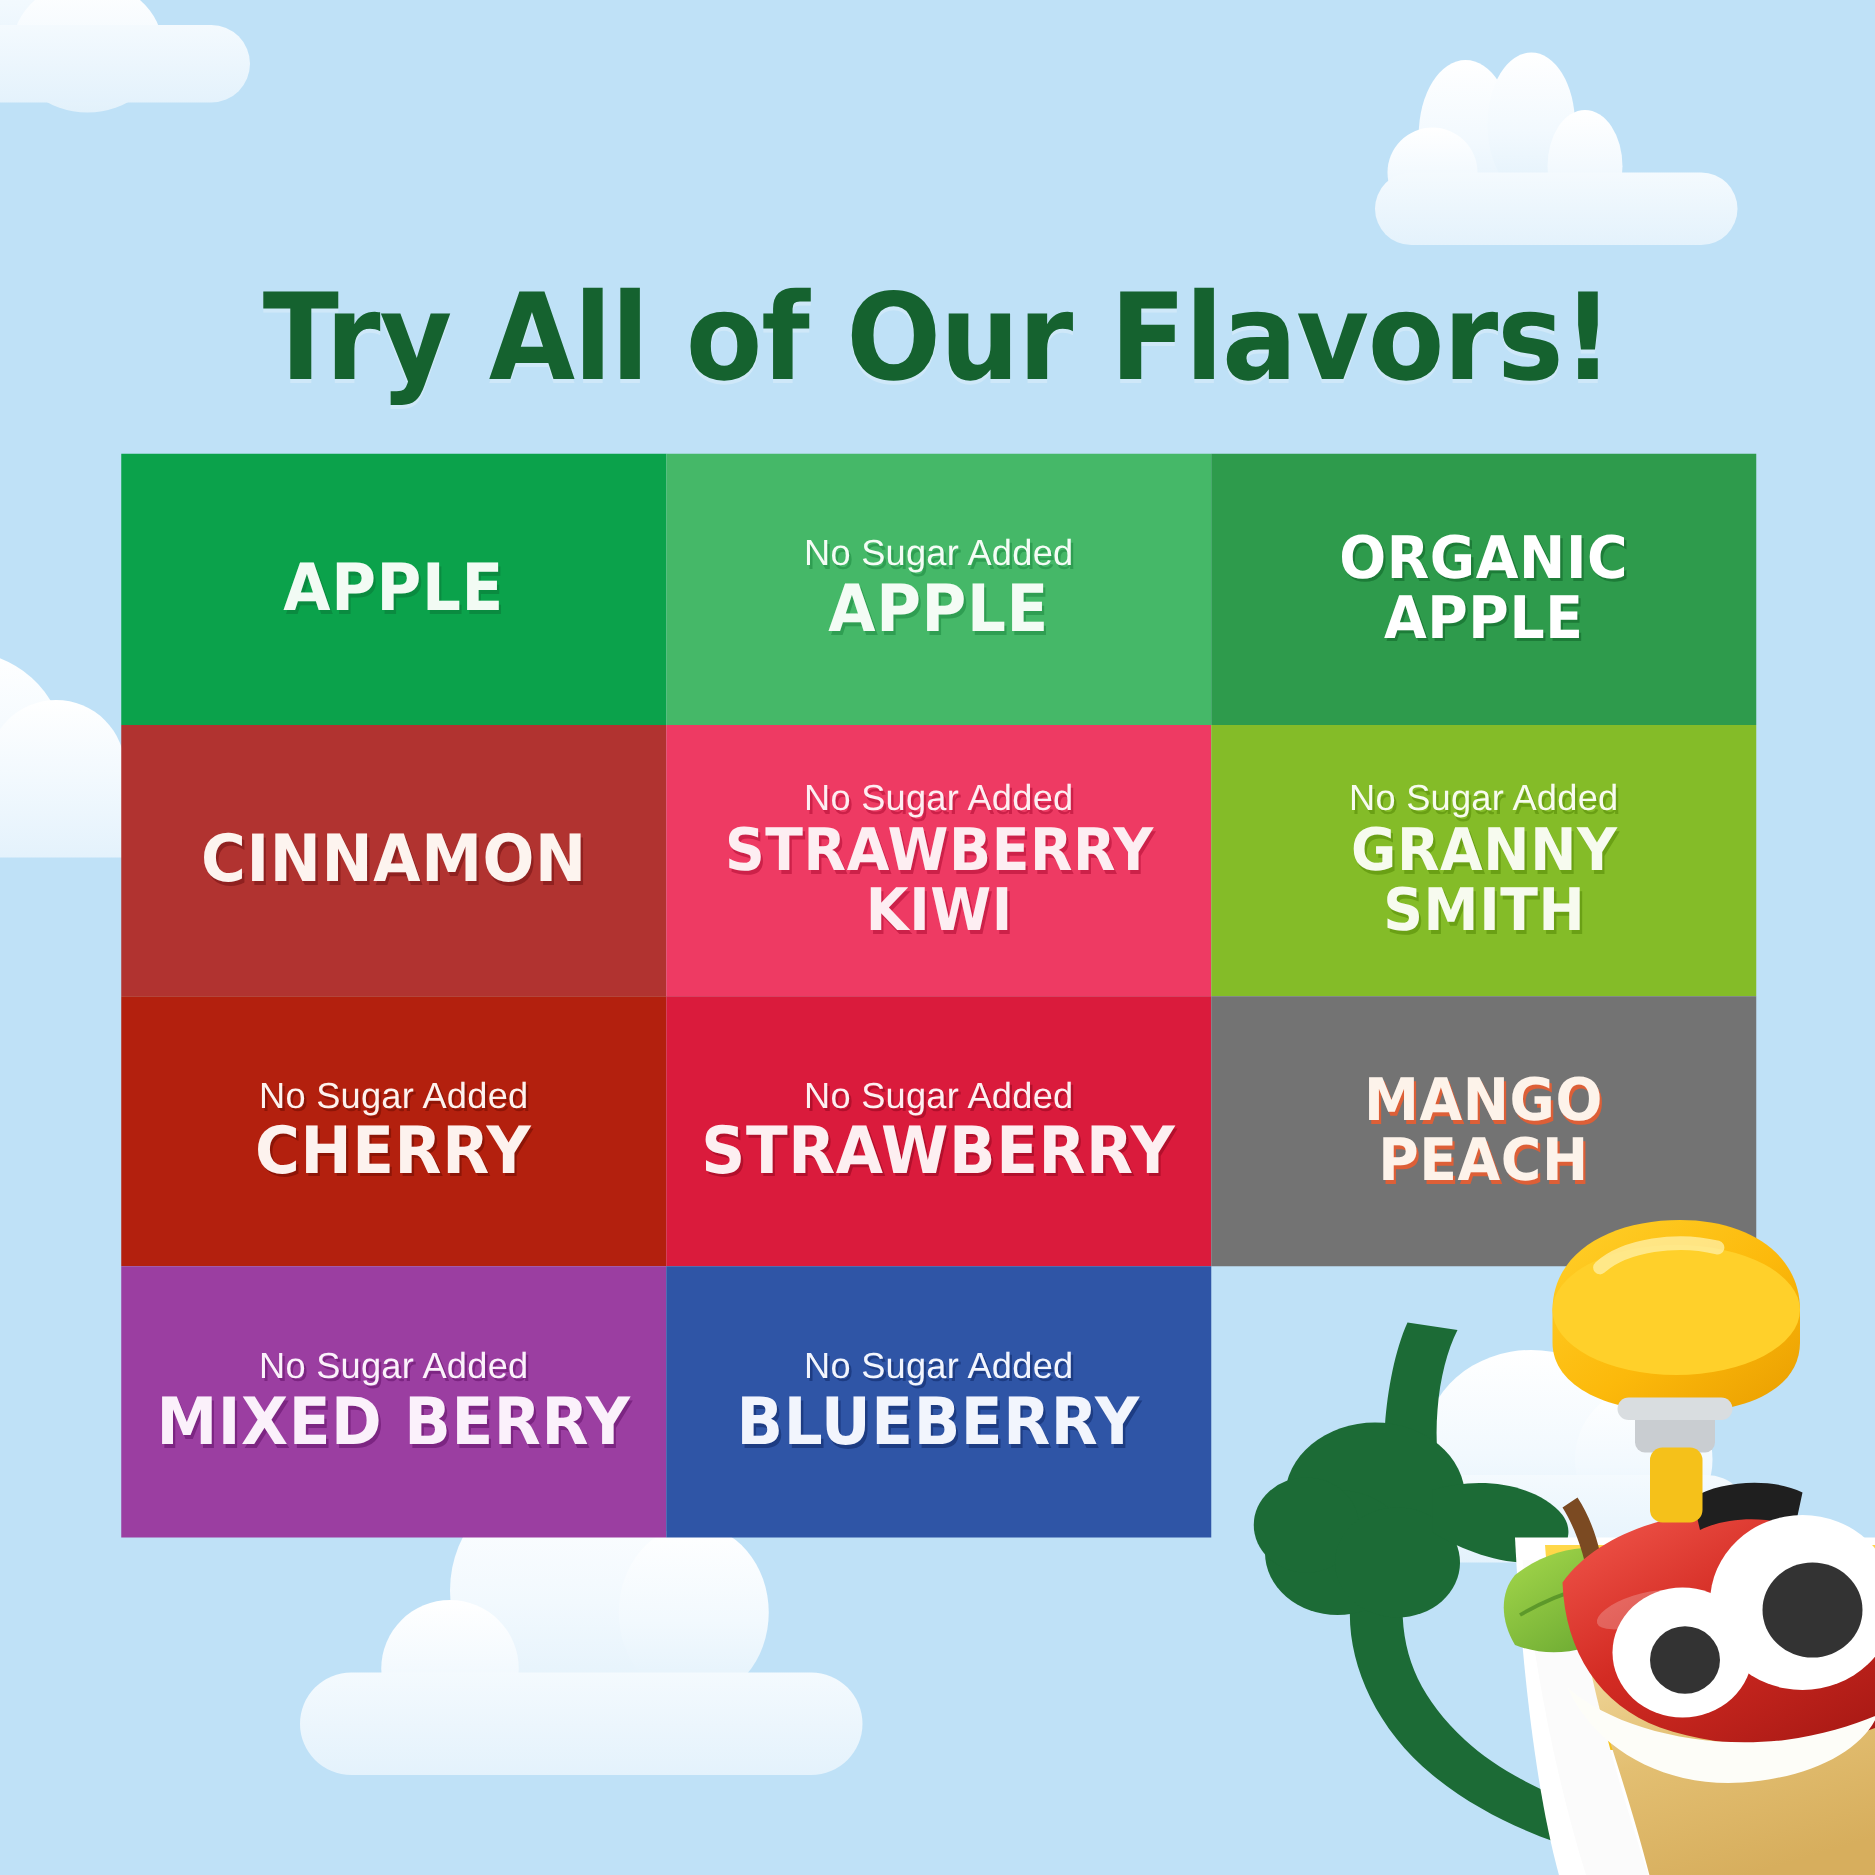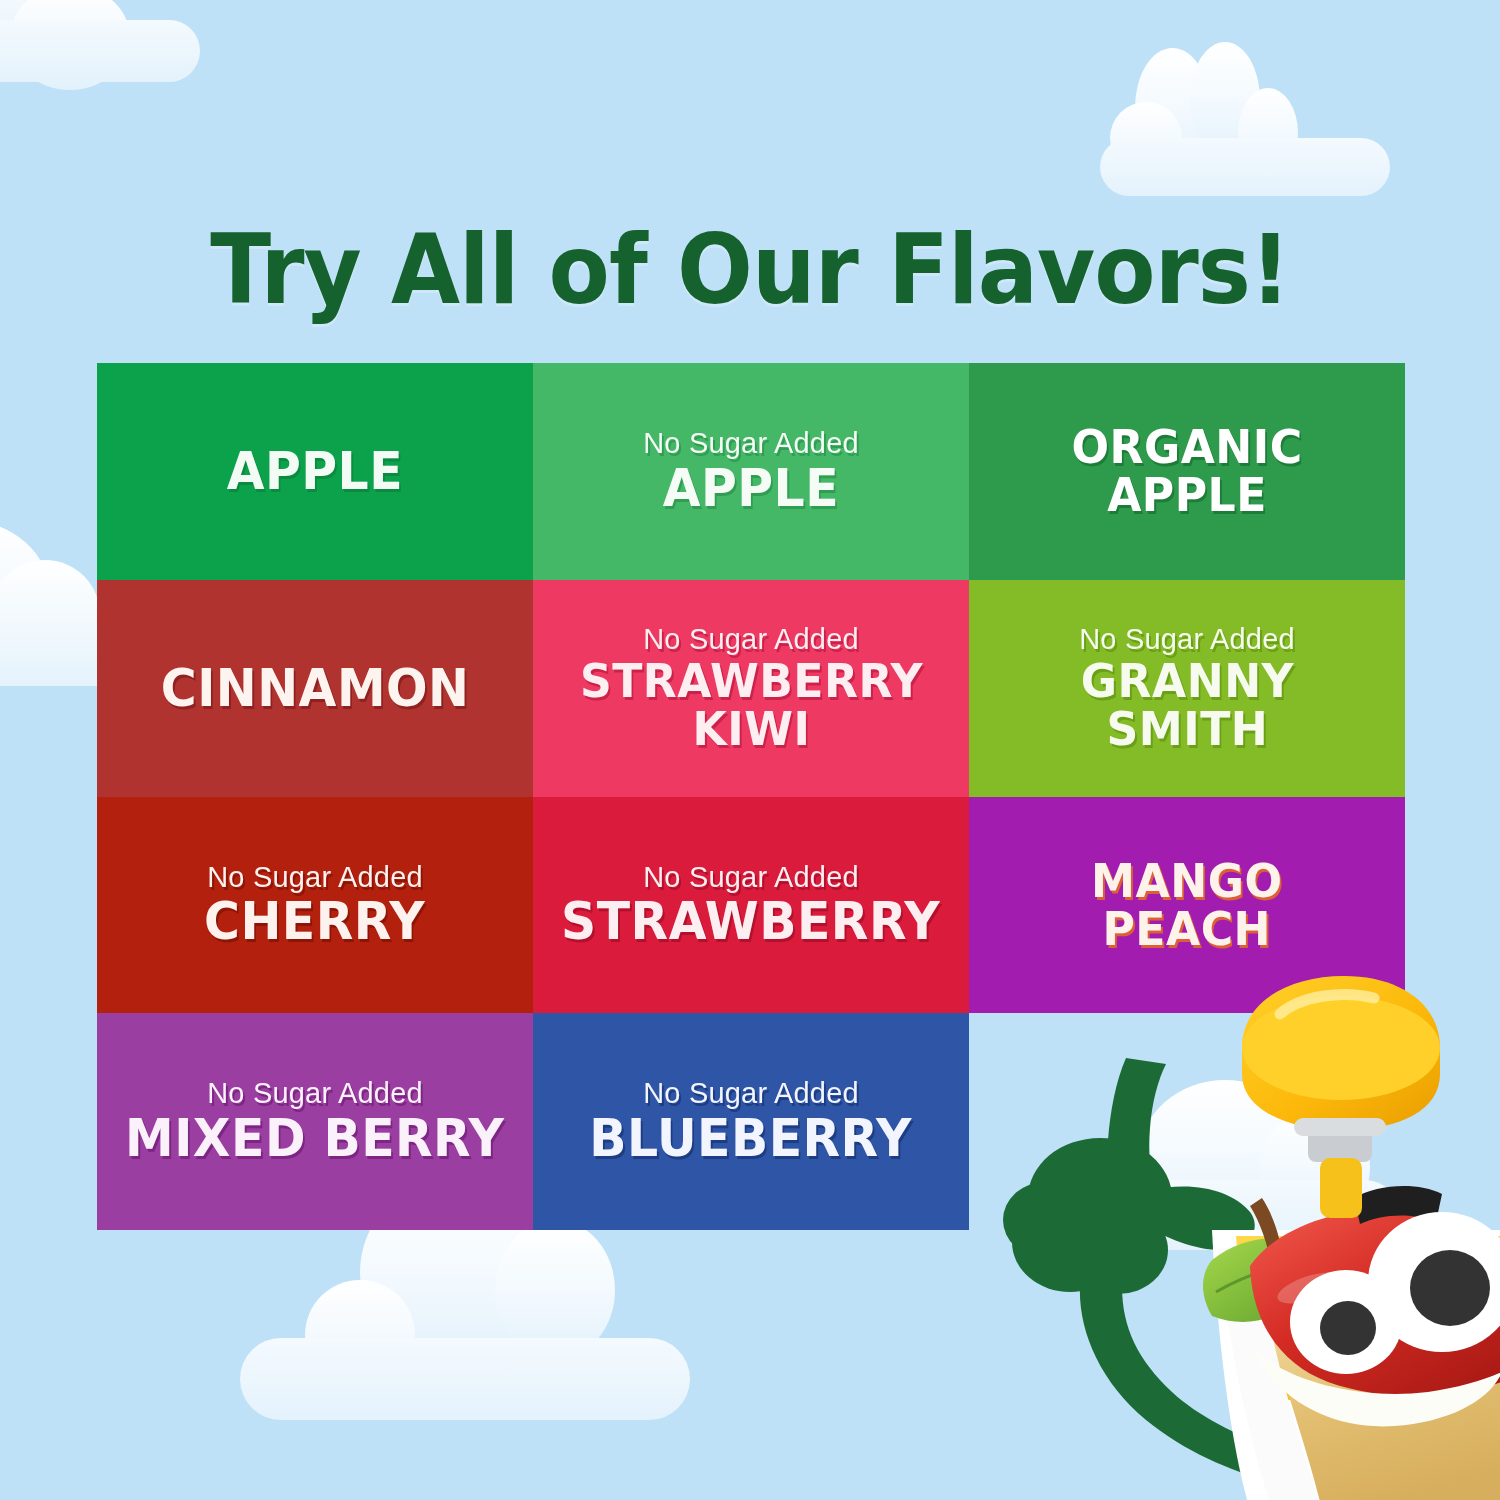--- a/index.html
+++ b/index.html
@@ -144,21 +144,21 @@
   <div class="cell" style="background: rgb(179, 32, 14);">
     <div class="nsa" style="color: rgb(253, 242, 238); text-shadow: rgb(141, 21, 7) 2px 3px 0px;">No Sugar Added</div>
     <div class="flavor solo" style="color: rgb(253, 242, 238); text-shadow: rgb(141, 21, 7) 2px 3px 0px;">CHERRY</div>
   </div>
 
   <div class="cell" style="background: rgb(218, 27, 60);">
     <div class="nsa" style="color: rgb(253, 239, 241); text-shadow: rgb(178, 16, 44) 2px 3px 0px;">No Sugar Added</div>
     <div class="flavor solo" style="color: rgb(253, 239, 241); text-shadow: rgb(178, 16, 44) 2px 3px 0px;">STRAWBERRY</div>
   </div>
 
-  <div class="cell" style="background: #a21caf;">
+  <div class="cell" style="background: #737373;">
 
     <div class="flavor two" style="color: rgb(253, 243, 234); text-shadow: rgb(221, 95, 55) 2px 3px 0px;">
         <div>MANGO</div>
         <div>PEACH</div>
       </div>
   </div>
 
   <div class="cell" style="background: rgb(155, 62, 161);">
     <div class="nsa" style="color: rgb(251, 241, 251); text-shadow: rgb(124, 37, 130) 2px 3px 0px;">No Sugar Added</div>
     <div class="flavor solo" style="color: rgb(251, 241, 251); text-shadow: rgb(124, 37, 130) 2px 3px 0px;">MIXED BERRY</div>

